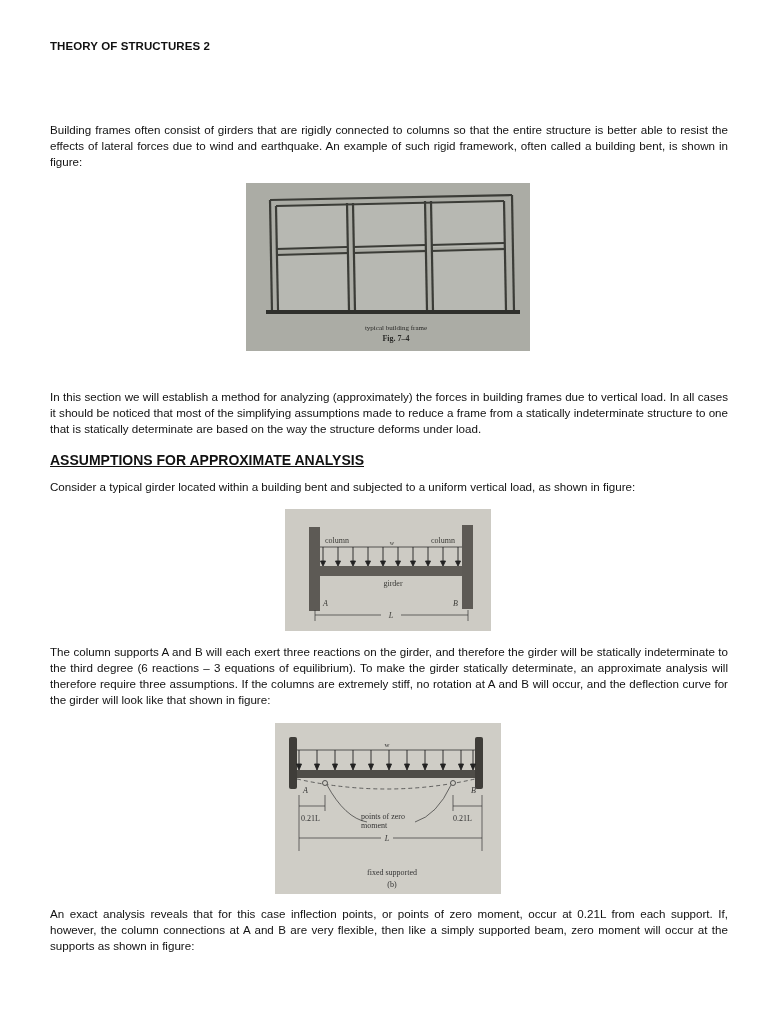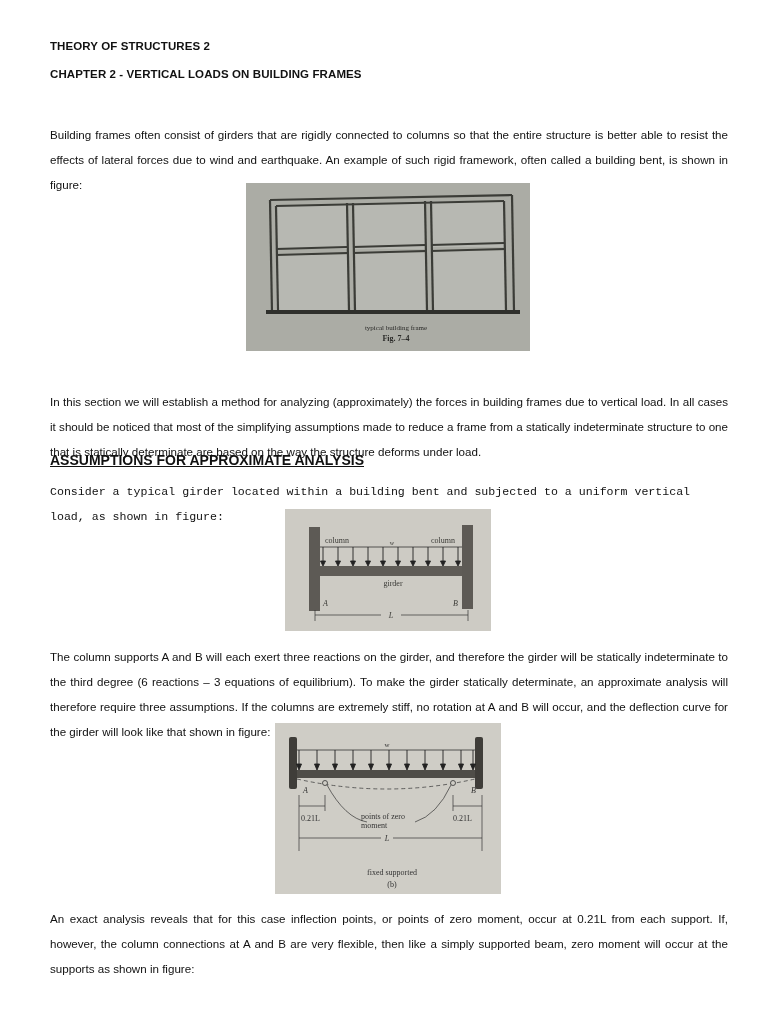--- a/index.html
+++ b/index.html
@@ -1,33 +1,32 @@
 <!DOCTYPE html>
 <html><head>
 <meta charset="utf-8">
 <style>
   html, body { margin: 0; padding: 0; background: #ffffff; }
   body { width: 768px; height: 1024px; position: relative; overflow: hidden;
          font-family: "Liberation Sans", "DejaVu Sans", sans-serif; color: #111; }
   .page { position: absolute; left: 4px; top: 0; width: 768px; height: 1024px; }
   .title { position: absolute; left: 46px; font-size: 11.5px; font-weight: bold; letter-spacing: 0.1px; }
-  .para { position: absolute; left: 46px; width: 678px; font-size: 11.6px; line-height: 25px; text-align: justify; }
+  .para { position: absolute; left: 46px; width: 678px; font-size: 11.6px; line-height: 16px; text-align: justify; }
   .para.left { text-align: left; }
   .heading-u { position: absolute; left: 46px; font-size: 14px; font-weight: bold; text-decoration: underline; }
   .fig { position: absolute; overflow: hidden; }
   .fig svg { display: block; }
   .cap { font-family: "Liberation Serif", "DejaVu Serif", serif; }
 </style>
 </head>
 <body>
 
 <div class="page">
 
   <div class="title" style="top:40px;">THEORY OF STRUCTURES 2</div>
-  <div class="title" style="top:68px;">CHAPTER 2 - VERTICAL LOADS ON BUILDING FRAMES</div>
 
   <div class="para" style="top:122px;">Building frames often consist of girders that are rigidly connected to columns so that the entire structure is better able to resist the effects of lateral forces due to wind and earthquake. An example of such rigid framework, often called a building bent, is shown in figure:</div>
 
   <div class="fig" style="left:242px; top:183px; width:284px; height:168px; background:#c4b5fd;">
     <svg width="284" height="168" viewBox="0 0 284 168">
       <rect x="0" y="0" width="284" height="168" fill="#abaca5"></rect>
       <g fill="#b7b8b2" stroke="none">
         <rect x="30" y="22" width="72" height="44"></rect>
         <rect x="108" y="20" width="72" height="46"></rect>
         <rect x="186" y="18" width="72" height="46"></rect>
@@ -59,21 +58,21 @@
       <rect x="20" y="127" width="254" height="4" fill="#2f302c"></rect>
       <text x="150" y="147" text-anchor="middle" font-size="7" fill="#2a2a28" class="cap" font-family="Liberation Serif, serif">typical building frame</text>
       <text x="150" y="158" text-anchor="middle" font-size="8" font-weight="bold" fill="#2a2a28" font-family="Liberation Serif, serif">Fig. 7–4</text>
     </svg>
   </div>
 
   <div class="para" style="top:389px;">In this section we will establish a method for analyzing (approximately) the forces in building frames due to vertical load. In all cases it should be noticed that most of the simplifying assumptions made to reduce a frame from a statically indeterminate structure to one that is statically determinate are based on the way the structure deforms under load.</div>
 
   <div class="heading-u" style="top:452px;">ASSUMPTIONS FOR APPROXIMATE ANALYSIS</div>
 
-  <div class="para left" style="top:479px;font-family:Liberation Mono, monospace;">Consider a typical girder located within a building bent and subjected to a uniform vertical load, as shown in figure:</div>
+  <div class="para left" style="top:479px;">Consider a typical girder located within a building bent and subjected to a uniform vertical load, as shown in figure:</div>
 
   <div class="fig" style="left:281px; top:509px; width:206px; height:144px;">
     <svg width="206" height="122" viewBox="0 0 206 122">
       <rect x="0" y="0" width="206" height="122" fill="#cdcbc4"></rect>
 
       <rect x="24" y="18" width="11" height="84" fill="#5d5a55"></rect>
       <rect x="177" y="16" width="11" height="84" fill="#5d5a55"></rect>
 
       <rect x="35" y="57" width="142" height="10" fill="#5f5c57"></rect>
 

